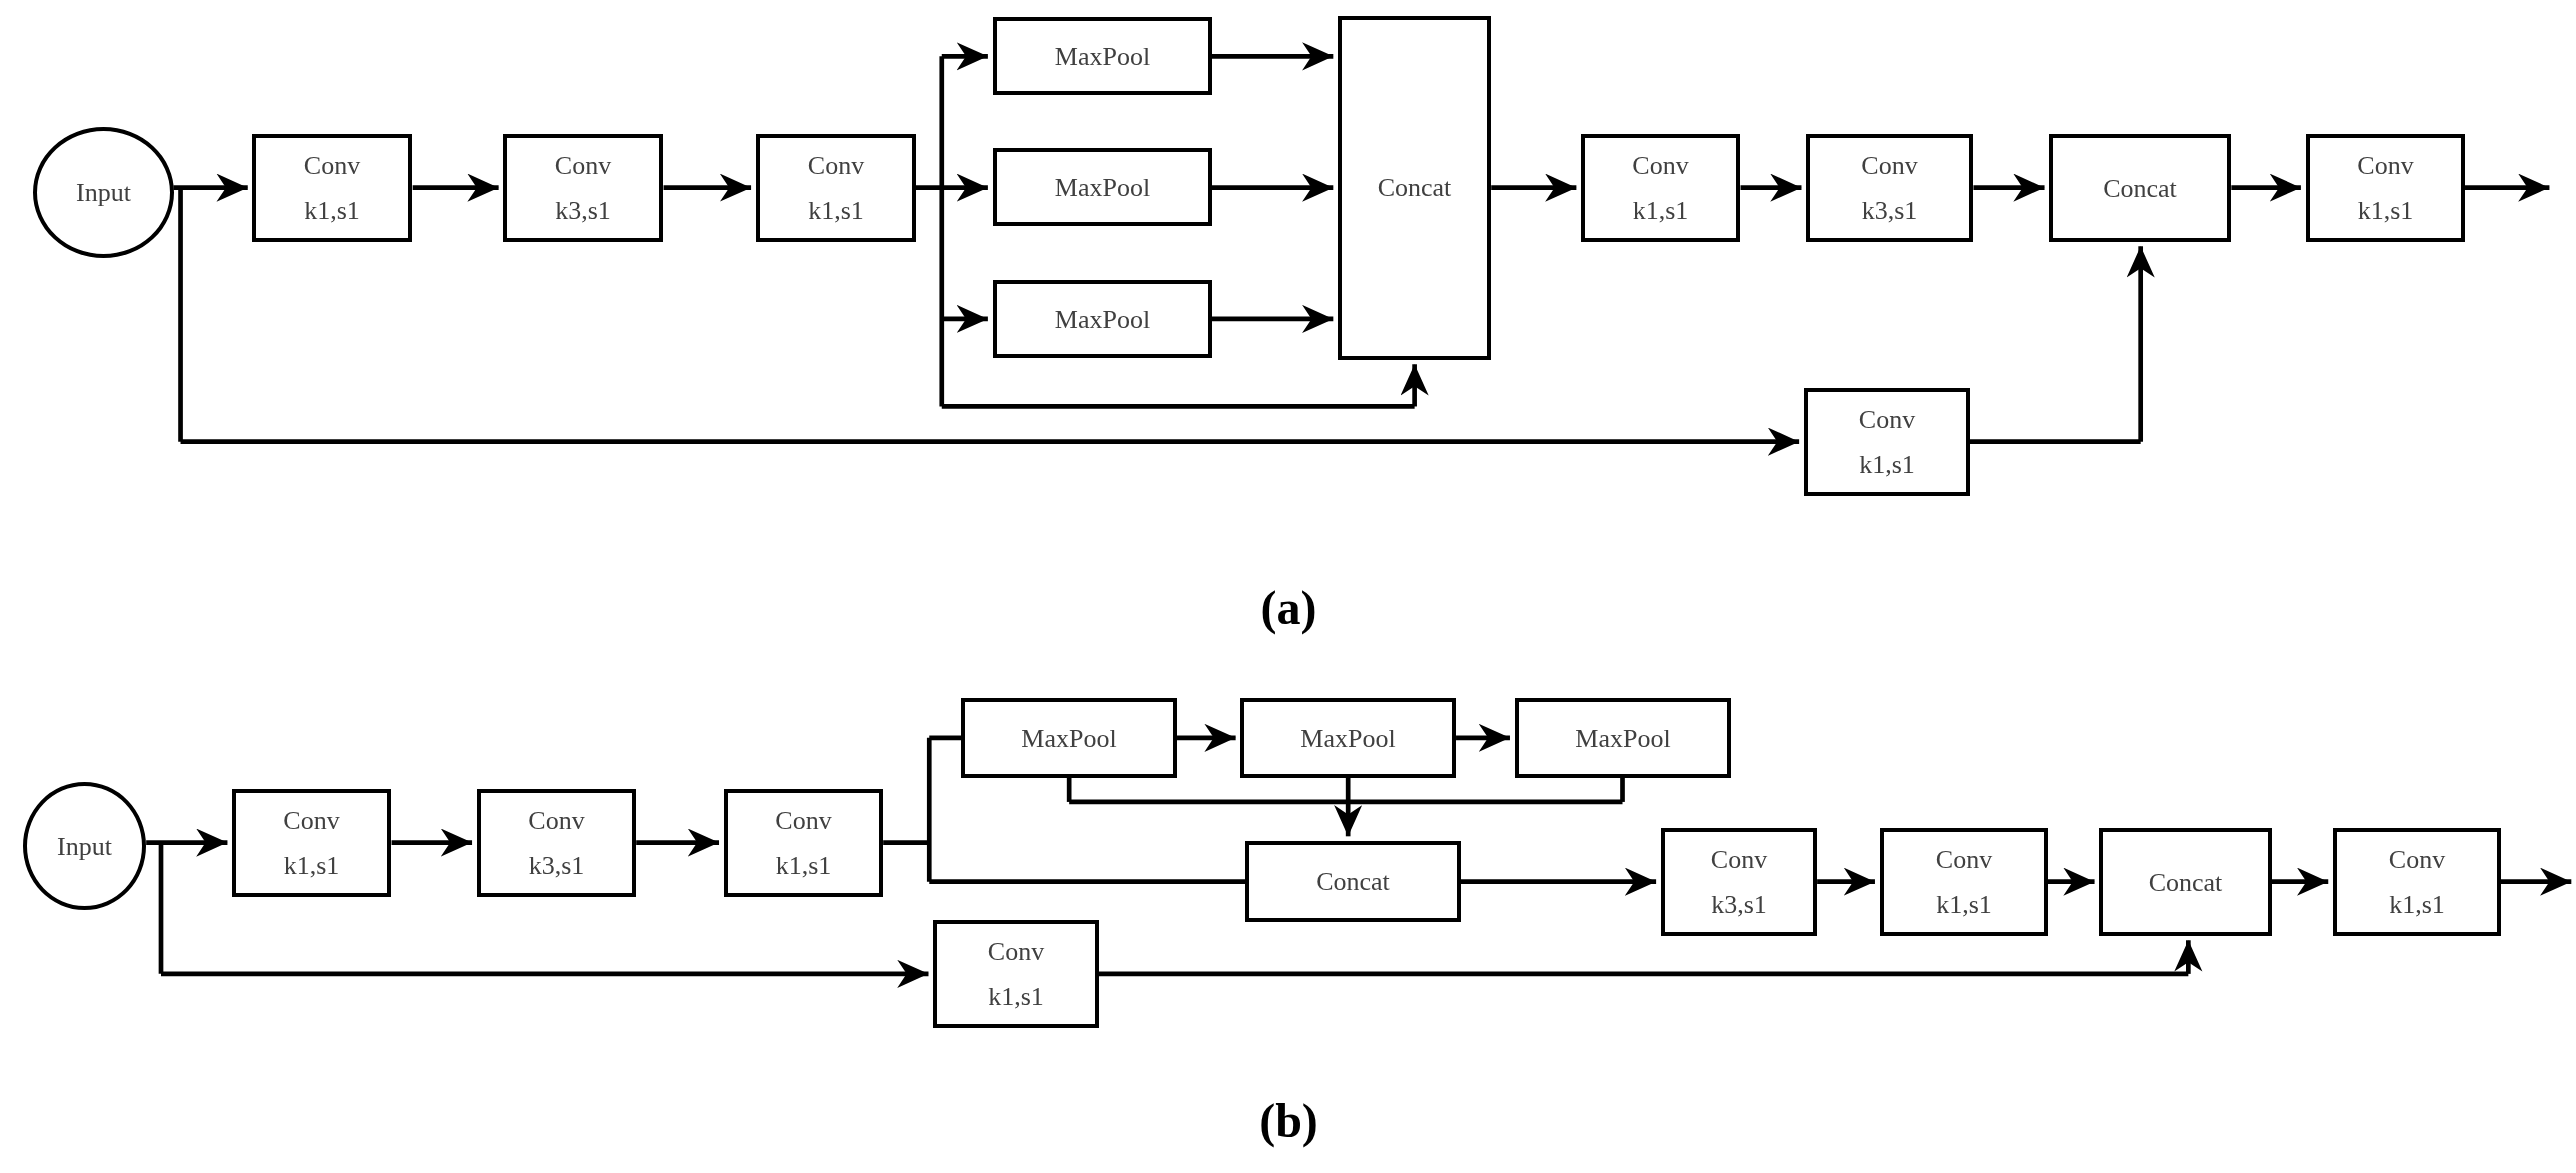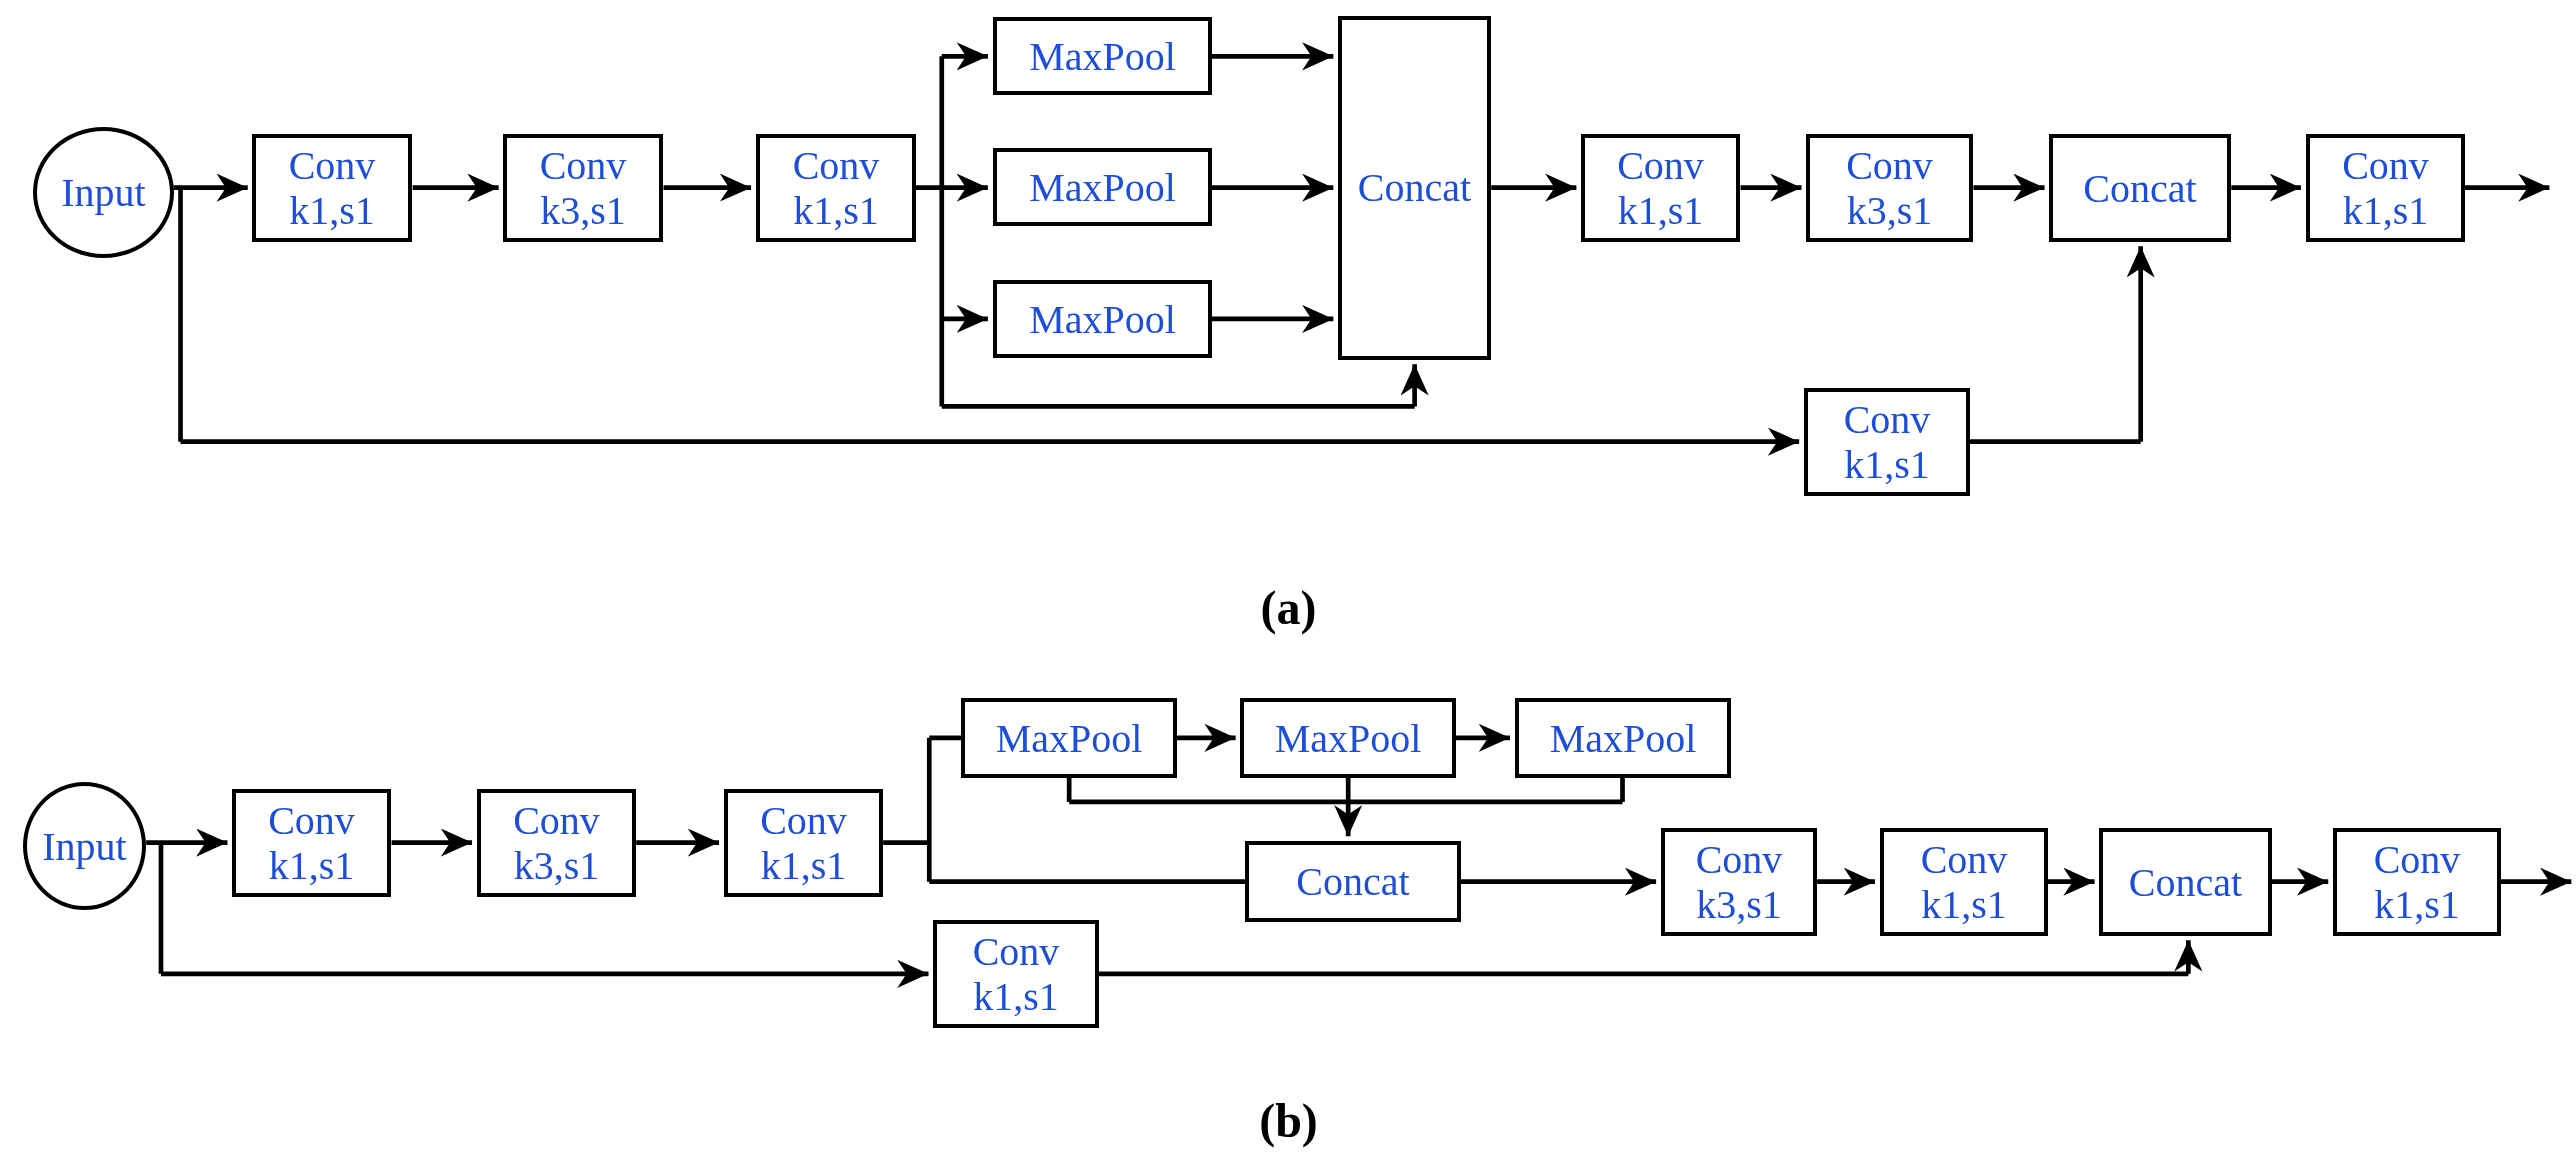--- a/index.html
+++ b/index.html
@@ -2,21 +2,21 @@
 <html style="font-size:12.5px"><head>
 <meta charset="utf-8">
 <style>
   html,body{margin:0;padding:0;background:#fff;}
   body{width:2576px;height:1174px;font-family:"Liberation Serif",serif;}
   .figure{position:relative;width:2576px;height:1174px;background:#fff;overflow:hidden;}
   .wires{position:absolute;left:0;top:0;}
   .node{
     position:absolute;box-sizing:border-box;border:4.7px solid #000;background:#fff;
     display:flex;flex-direction:column;align-items:center;justify-content:center;
-    color:#1d4ed8;font-size:40px;line-height:45px;text-align:center;
+    color:#404040;font-size:26px;line-height:45px;text-align:center;
   }
   .node span{display:block;}
   .ellipse{border-radius:50%;}
   .caption{
     position:absolute;color:#000;font-size:48px;font-weight:bold;
     text-align:center;width:313px;
   }
 </style>
 </head>
 <body>

